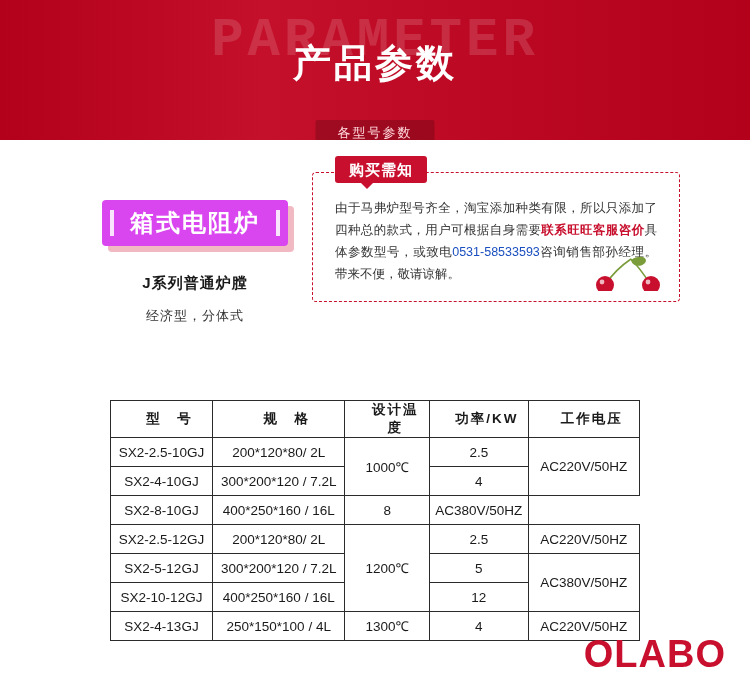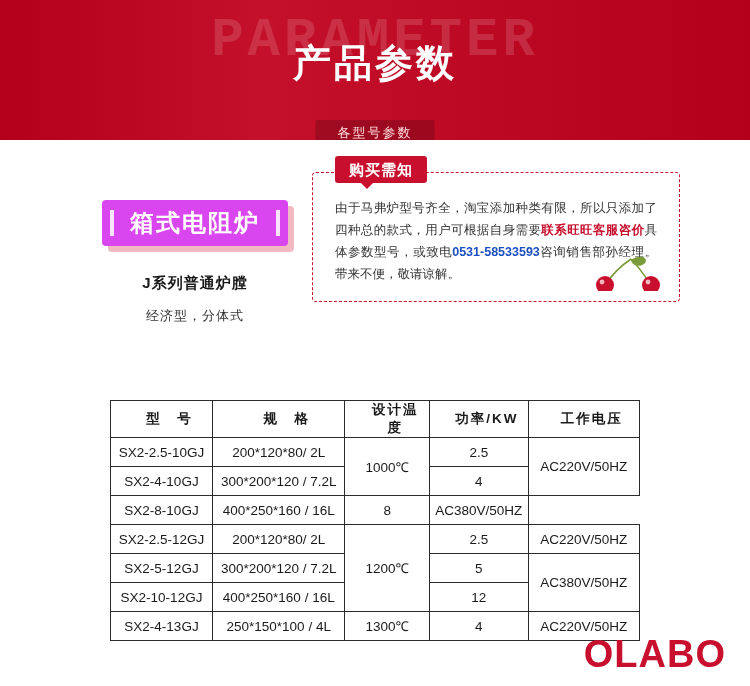--- a/index.html
+++ b/index.html
@@ -159,21 +159,21 @@
     line-height: 22px;
     color: #333;
     text-align: justify;
   }
   .hl-red {
     color: #c8102e;
     font-weight: bold;
   }
   .hl-blue {
     color: #1a4fbf;
-    font-weight: bold;
+    font-weight: normal;
     margin-top: 41px;
   }
   .cherry {
     position: absolute;
     right: 14px;
     bottom: 10px;
     width: 70px;
     height: 36px;
   }
 

